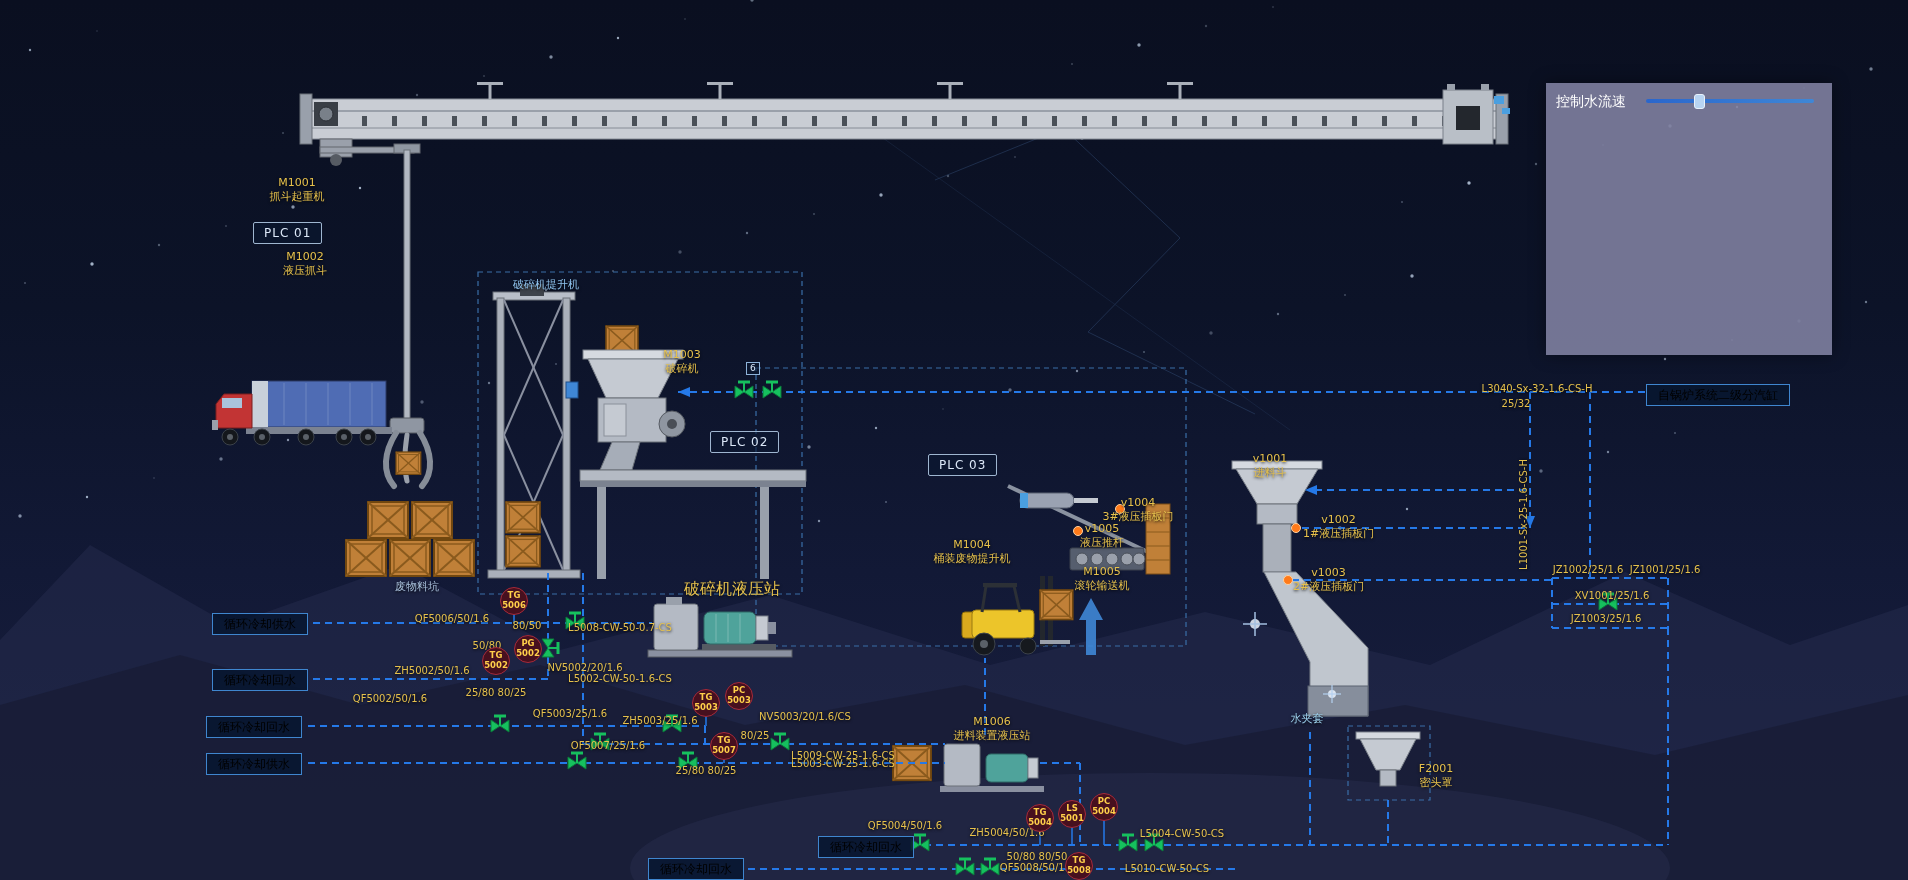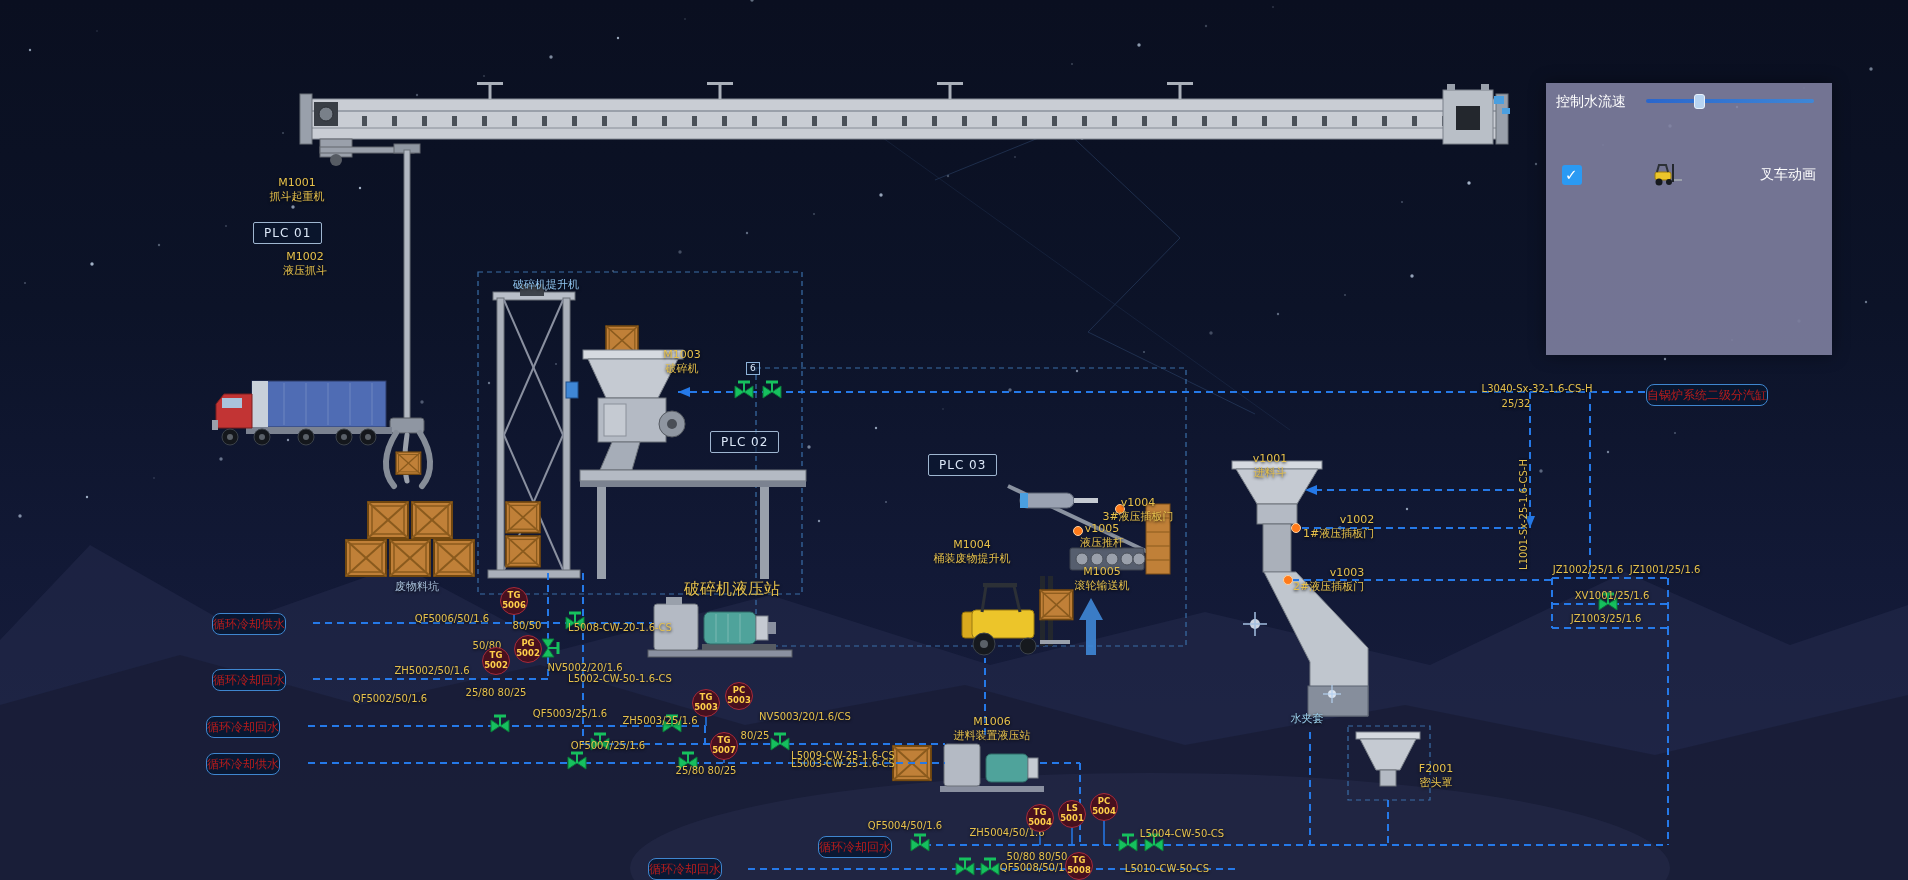--- a/index.html
+++ b/index.html
@@ -11,22 +11,22 @@
 }
 #stage{position:absolute;inset:0;width:1908px;height:880px}
 svg.layer{position:absolute;left:0;top:0;z-index:1}
 #labels{position:absolute;inset:0;z-index:5;pointer-events:none}
 .lbl{position:absolute;font-size:10px;color:#e6c14c;white-space:nowrap;text-shadow:0 1px 3px rgba(0,0,0,.9)}
 .cx{transform:translateX(-50%)}
 .cyan{color:#8fc3ee}
 .ltblue{color:#9fd4f0}
 .gray{color:#a8c0dc}
 .eq{position:absolute;font-size:11px;color:#e6c14c;text-align:center;line-height:1.3;white-space:nowrap;text-shadow:0 1px 3px rgba(0,0,0,.9)}
-.eq.la{text-align:right}
-.flowbox{position:absolute;border:1px solid #3f86cf;background:rgba(7,22,48,.85);color:#b91c1c;font-size:12px;line-height:1;padding:4px 0;border-radius:8px;white-space:nowrap}
+.eq.la{text-align:center}
+.flowbox{position:absolute;border:1px solid #3f86cf;background:rgba(7,22,48,.85);color:#000000;font-size:12px;line-height:1;padding:4px 11px;border-radius:0;white-space:nowrap}
 .plcbox{position:absolute;border:1px solid #9fb6d0;background:rgba(10,24,48,.6);color:#dce8f8;font-size:12px;padding:3px 10px;border-radius:2px;white-space:nowrap;letter-spacing:1px}
 .sensor{position:absolute;width:28px;height:28px;margin:-14px 0 0 -14px;border-radius:50%;background:#47101f;border:1px solid #a62a3a;color:#ffcf4a;font-size:8.5px;font-weight:bold;line-height:1.15;display:flex;flex-direction:column;align-items:center;justify-content:center;text-align:center}
 .vlabel{position:absolute;width:118px;font-size:10px;color:#e6c14c;white-space:nowrap;text-align:center;transform:rotate(-90deg);transform-origin:center;text-shadow:0 1px 3px rgba(0,0,0,.9)}
 .tag6{position:absolute;border:1px solid #8fb3d9;color:#d9e8fb;font-size:9px;line-height:1.2;padding:0 3px;background:rgba(10,24,48,.6)}
 
 #header{position:absolute;top:0;left:0;width:1908px;height:56px;z-index:20;background:linear-gradient(180deg,rgba(9,19,44,.95) 0%,rgba(9,19,44,.35) 80%,rgba(9,19,44,0) 100%)}
 .title{position:absolute;left:950px;top:8px;transform:translateX(-50%);font-size:30px;color:#8fd0ff;letter-spacing:2px;text-shadow:0 0 14px rgba(60,160,255,.9)}
 .clock{position:absolute;right:12px;top:7px;display:flex;align-items:center;gap:10px}
 .time{font-family:"DejaVu Sans Mono","Liberation Mono",monospace;font-size:23px;color:#f2f6fc;font-weight:bold;letter-spacing:1px}
 .clock .sep{width:1px;height:30px;background:#5a7190}
@@ -499,21 +499,21 @@
   <div class="flowbox" style="left:212px;top:613px">循环冷却供水</div>
   <div class="flowbox" style="left:212px;top:669px">循环冷却回水</div>
   <div class="flowbox" style="left:206px;top:716px">循环冷却回水</div>
   <div class="flowbox" style="left:206px;top:753px">循环冷却供水</div>
   <div class="flowbox" style="left:818px;top:836px">循环冷却回水</div>
   <div class="flowbox" style="left:648px;top:858px">循环冷却回水</div>
   <div class="flowbox" style="left:1646px;top:384px">自锅炉系统二级分汽缸</div>
 
   <div class="lbl cx" style="left:452px;top:613px">QF5006/50/1.6</div>
   <div class="lbl cx" style="left:527px;top:620px">80/50</div>
-  <div class="lbl cx" style="left:620px;top:622px">L5008-CW-20-1.6-CS</div>
+  <div class="lbl cx" style="left:620px;top:622px">L5008-CW-50-0.7-CS</div>
   <div class="lbl cx" style="left:487px;top:640px">50/80</div>
   <div class="lbl cx" style="left:432px;top:665px">ZH5002/50/1.6</div>
   <div class="lbl cx" style="left:585px;top:662px">NV5002/20/1.6</div>
   <div class="lbl cx" style="left:620px;top:673px">L5002-CW-50-1.6-CS</div>
   <div class="lbl cx" style="left:496px;top:687px">25/80  80/25</div>
   <div class="lbl cx" style="left:390px;top:693px">QF5002/50/1.6</div>
   <div class="lbl cx" style="left:570px;top:708px">QF5003/25/1.6</div>
   <div class="lbl cx" style="left:660px;top:715px">ZH5003/25/1.6</div>
   <div class="lbl cx" style="left:805px;top:711px">NV5003/20/1.6/CS</div>
   <div class="lbl cx" style="left:755px;top:730px">80/25</div>
@@ -580,31 +580,17 @@
 
 
 <div id="panel">
   <div class="ptitle">控制水流速</div>
   <div class="slider">
     <div class="strack"></div>
     <div class="sthumb"></div>
   </div>
 
 
-  <div class="prow" style="top:69px">
-    <div class="cb"></div>
-    <div class="picon">
-      <svg width="34" height="30" viewBox="0 0 34 30">
-        <rect x="4" y="14" width="16" height="8" rx="2" fill="#ecc52a" stroke="#9a7a10"></rect>
-        <path d="M6,14 L8,7 L15,7 L17,14" stroke="#2c3036" fill="none" stroke-width="2"></path>
-        <circle cx="8" cy="24" r="3.5" fill="#16191e"></circle>
-        <circle cx="18" cy="24" r="3" fill="#16191e"></circle>
-        <rect x="21" y="6" width="2" height="18" fill="#23272d"></rect>
-        <rect x="23" y="21" width="8" height="2" fill="#9aa0ab"></rect>
-      </svg>
-    </div>
-    <div class="plabel">叉车动画</div>
-  </div>
 
 
 </div>
 
 </div>
 
 </body></html>

